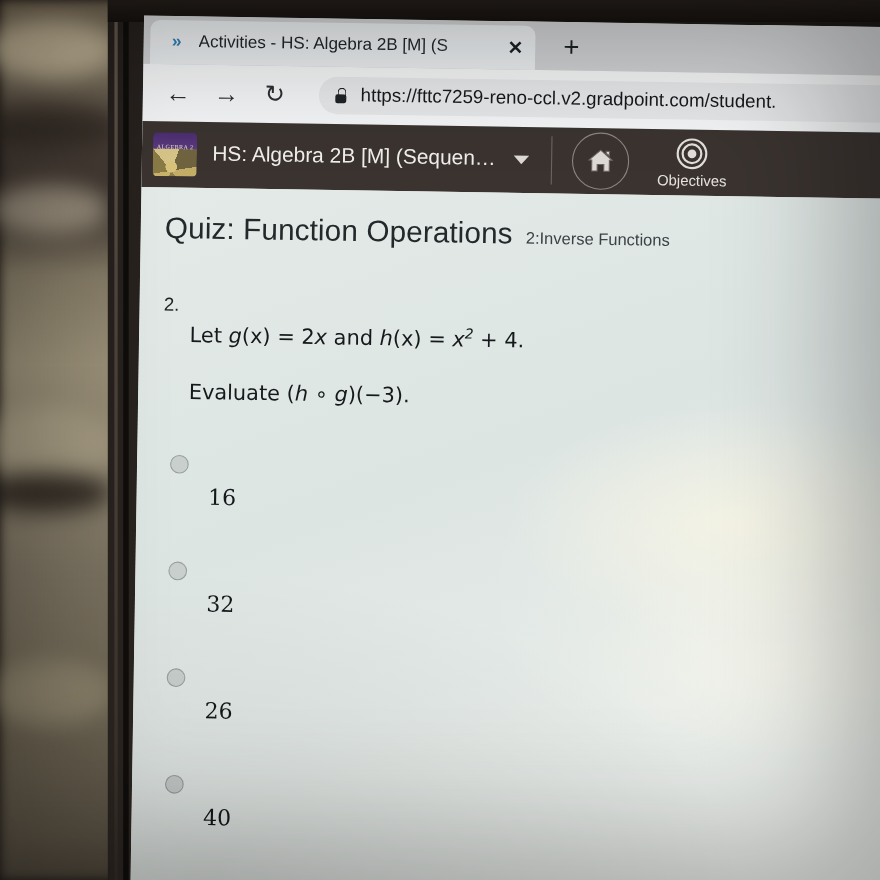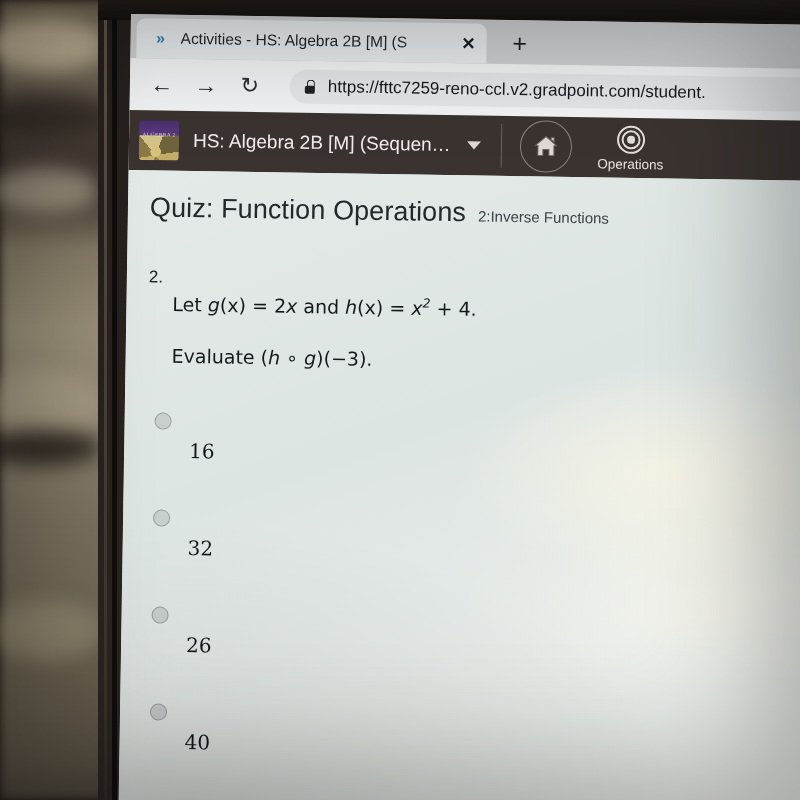--- a/index.html
+++ b/index.html
@@ -382,21 +382,21 @@
                    M19 4 L22 4 L22 8 L19 6 Z" fill="#ded9d5" stroke="#6d645f" stroke-width="1"></path>
         </svg>
       </div>
 
       <div class="objectives-btn">
         <svg width="30" height="30" viewBox="0 0 30 30">
           <circle cx="15" cy="15" r="13" fill="none" stroke="#e2ded9" stroke-width="2"></circle>
           <circle cx="15" cy="15" r="8.5" fill="none" stroke="#e2ded9" stroke-width="2"></circle>
           <circle cx="15" cy="15" r="4" fill="#e2ded9"></circle>
         </svg>
-        <span class="objectives-label">Operations</span>
+        <span class="objectives-label">Objectives</span>
       </div>
     </div>
 
     <div class="page">
 
       <div class="quiz-head">
         <span class="quiz-title">Quiz: Function Operations</span>
         <span class="quiz-subtitle">2:Inverse Functions</span>
       </div>
 

